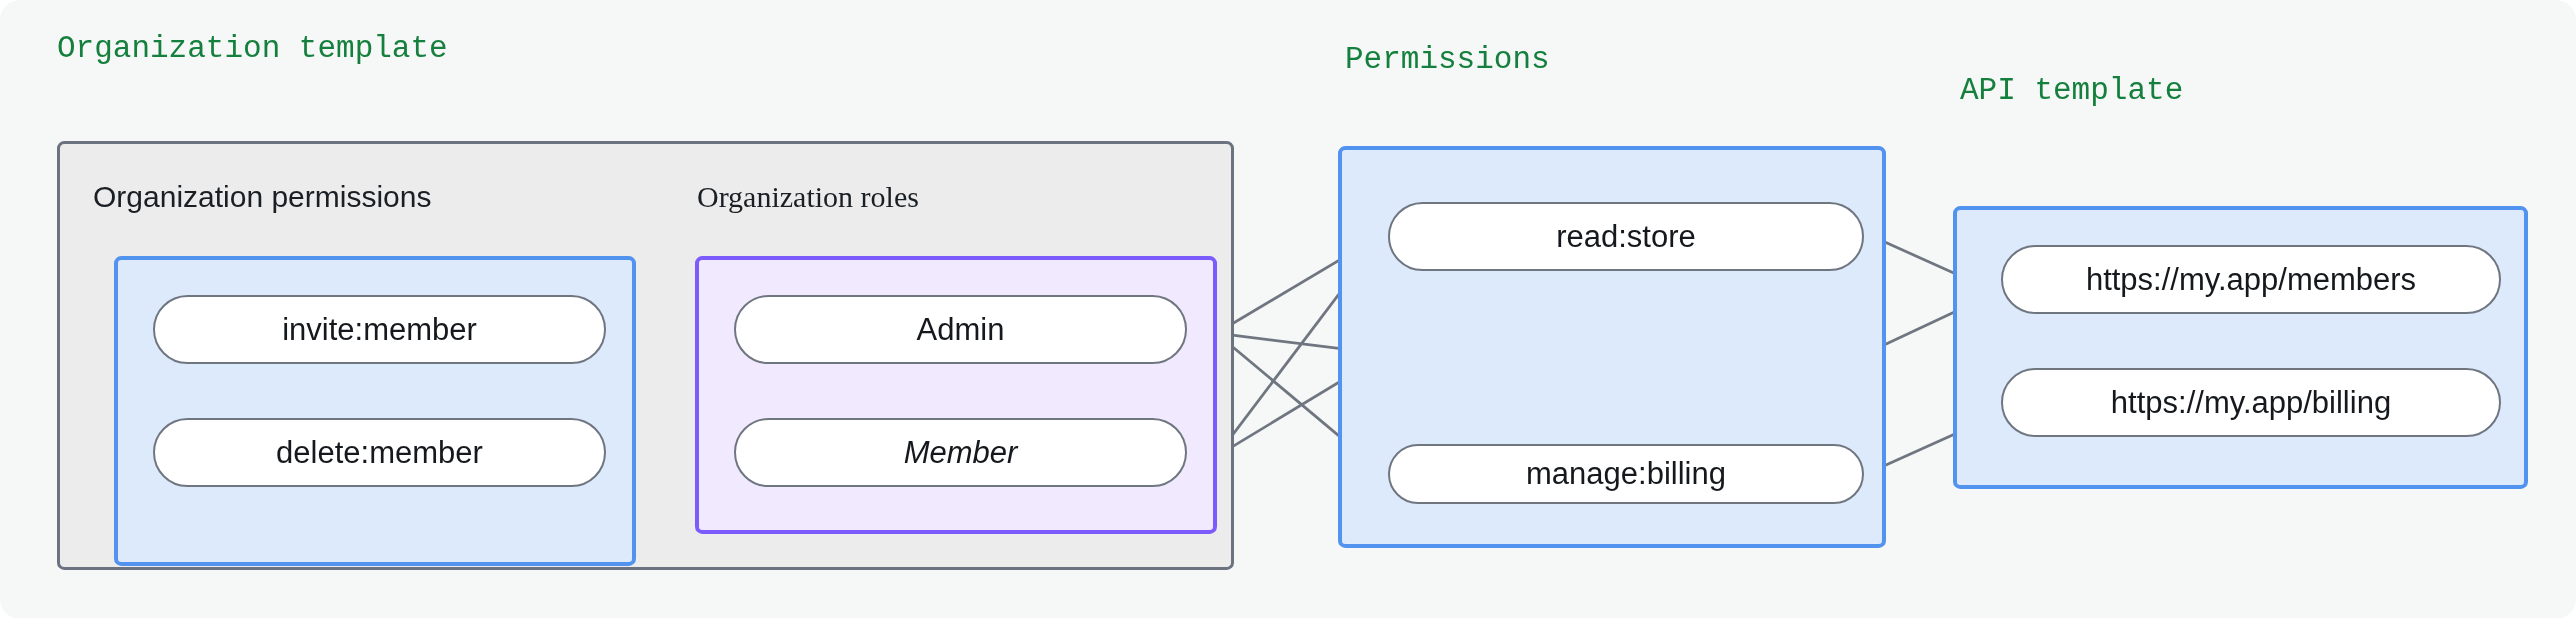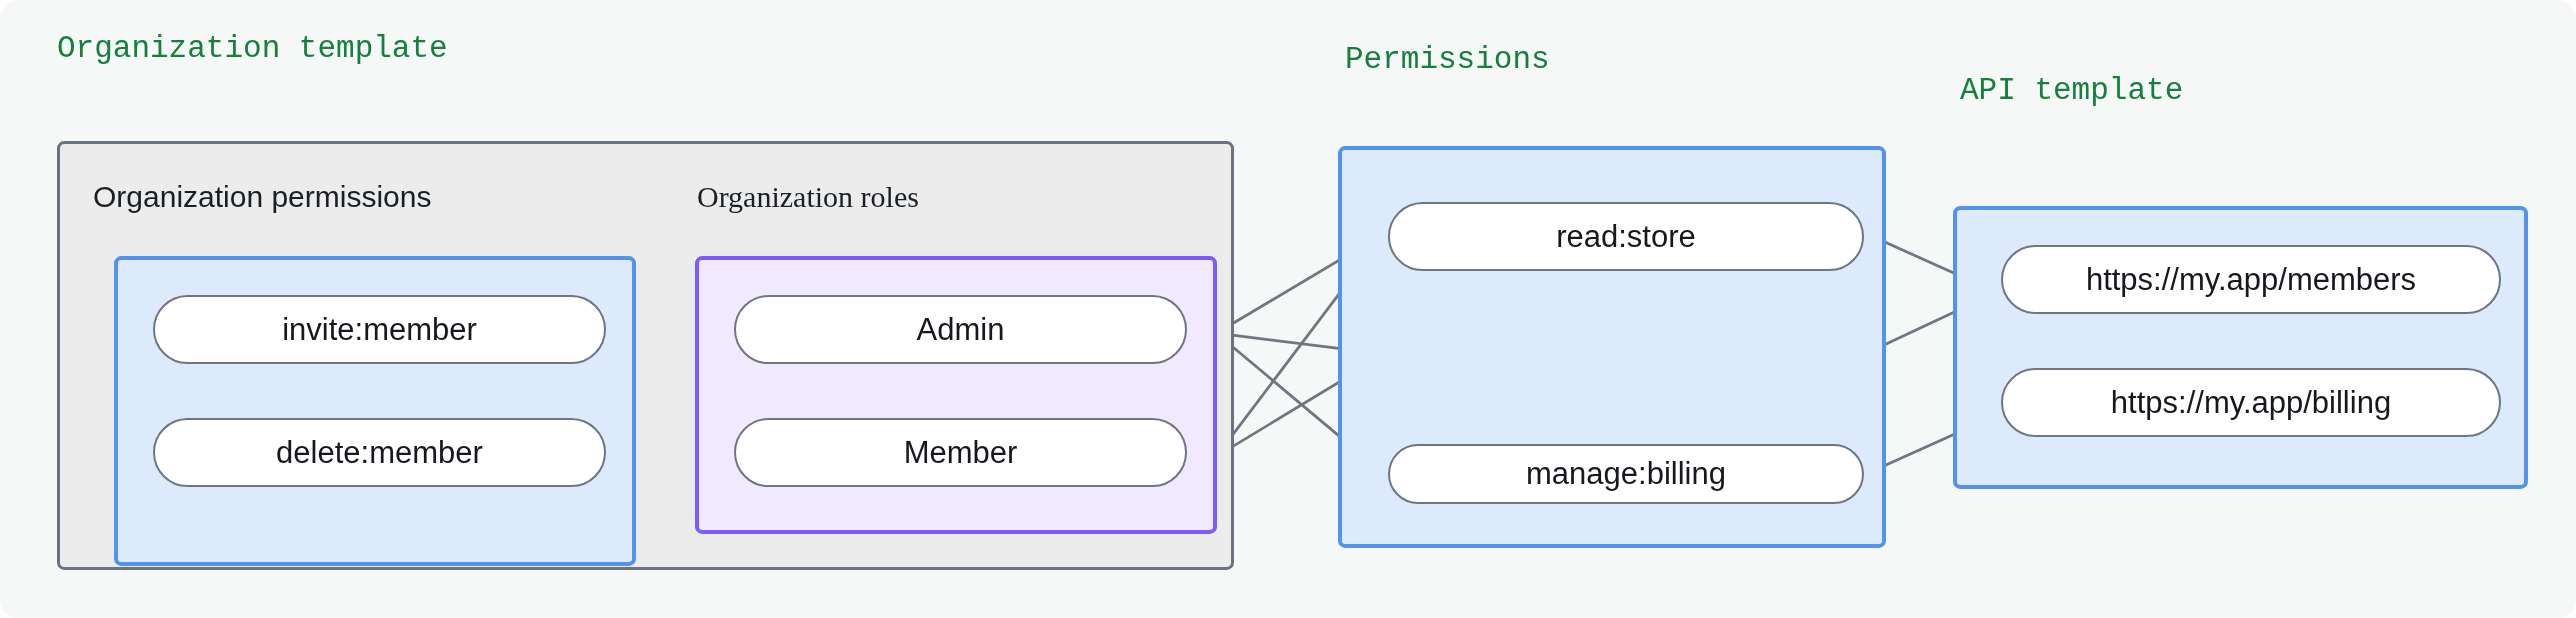--- a/index.html
+++ b/index.html
@@ -145,21 +145,21 @@
         <span>delete:member</span>
       </div>
     </div>
 
     <div class="box purple-container" style="left:635px; top:112px; width:522px; height:278px;">
 
       <div class="pill" style="left:35px; top:35px; width:453px; height:69px;">
         <span>Admin</span>
       </div>
 
-      <div class="pill" style="left:35px; top:158px; width:453px; height:69px;">
+      <div class="pill" style="left:35px; top:158px; width:453px; height:69px;font-style:italic;">
         <span>Member</span>
       </div>
     </div>
   </div>
 
   <div class="box blue-container" style="left:1338px; top:146px; width:548px; height:402px;">
 
     <div class="pill" style="left:46px; top:52px; width:476px; height:69px;">
       <span>read:store</span>
     </div>

